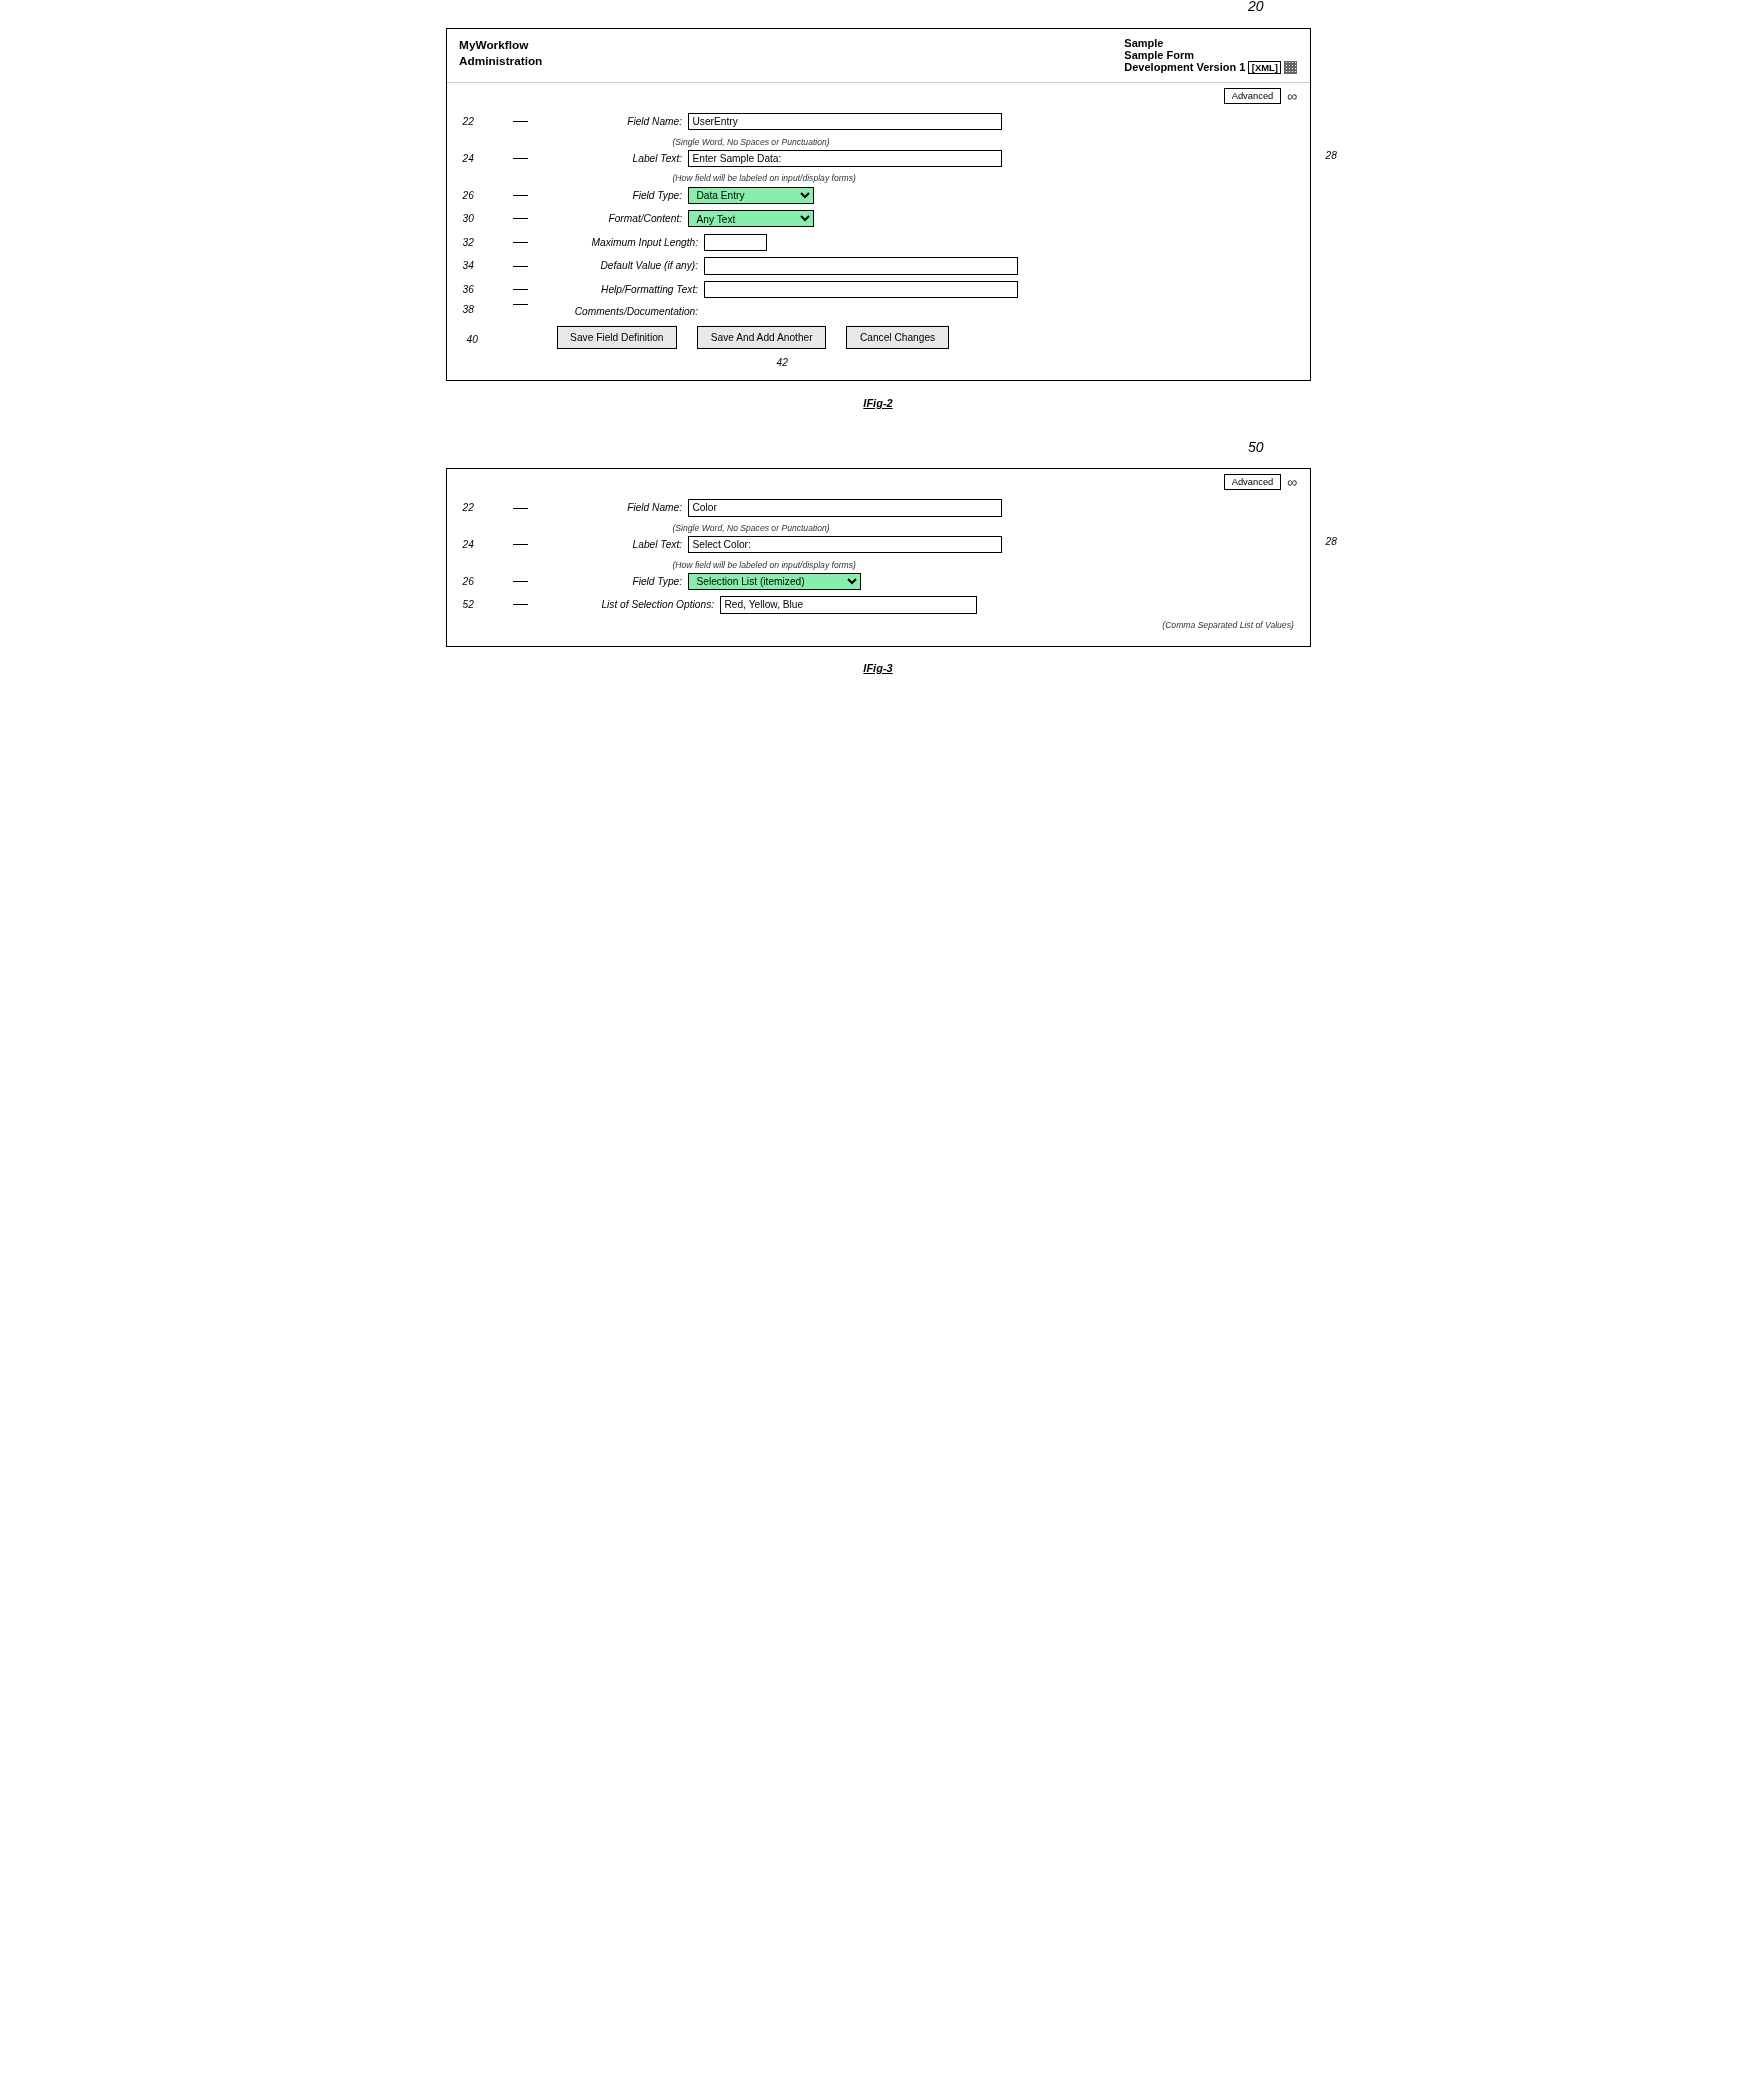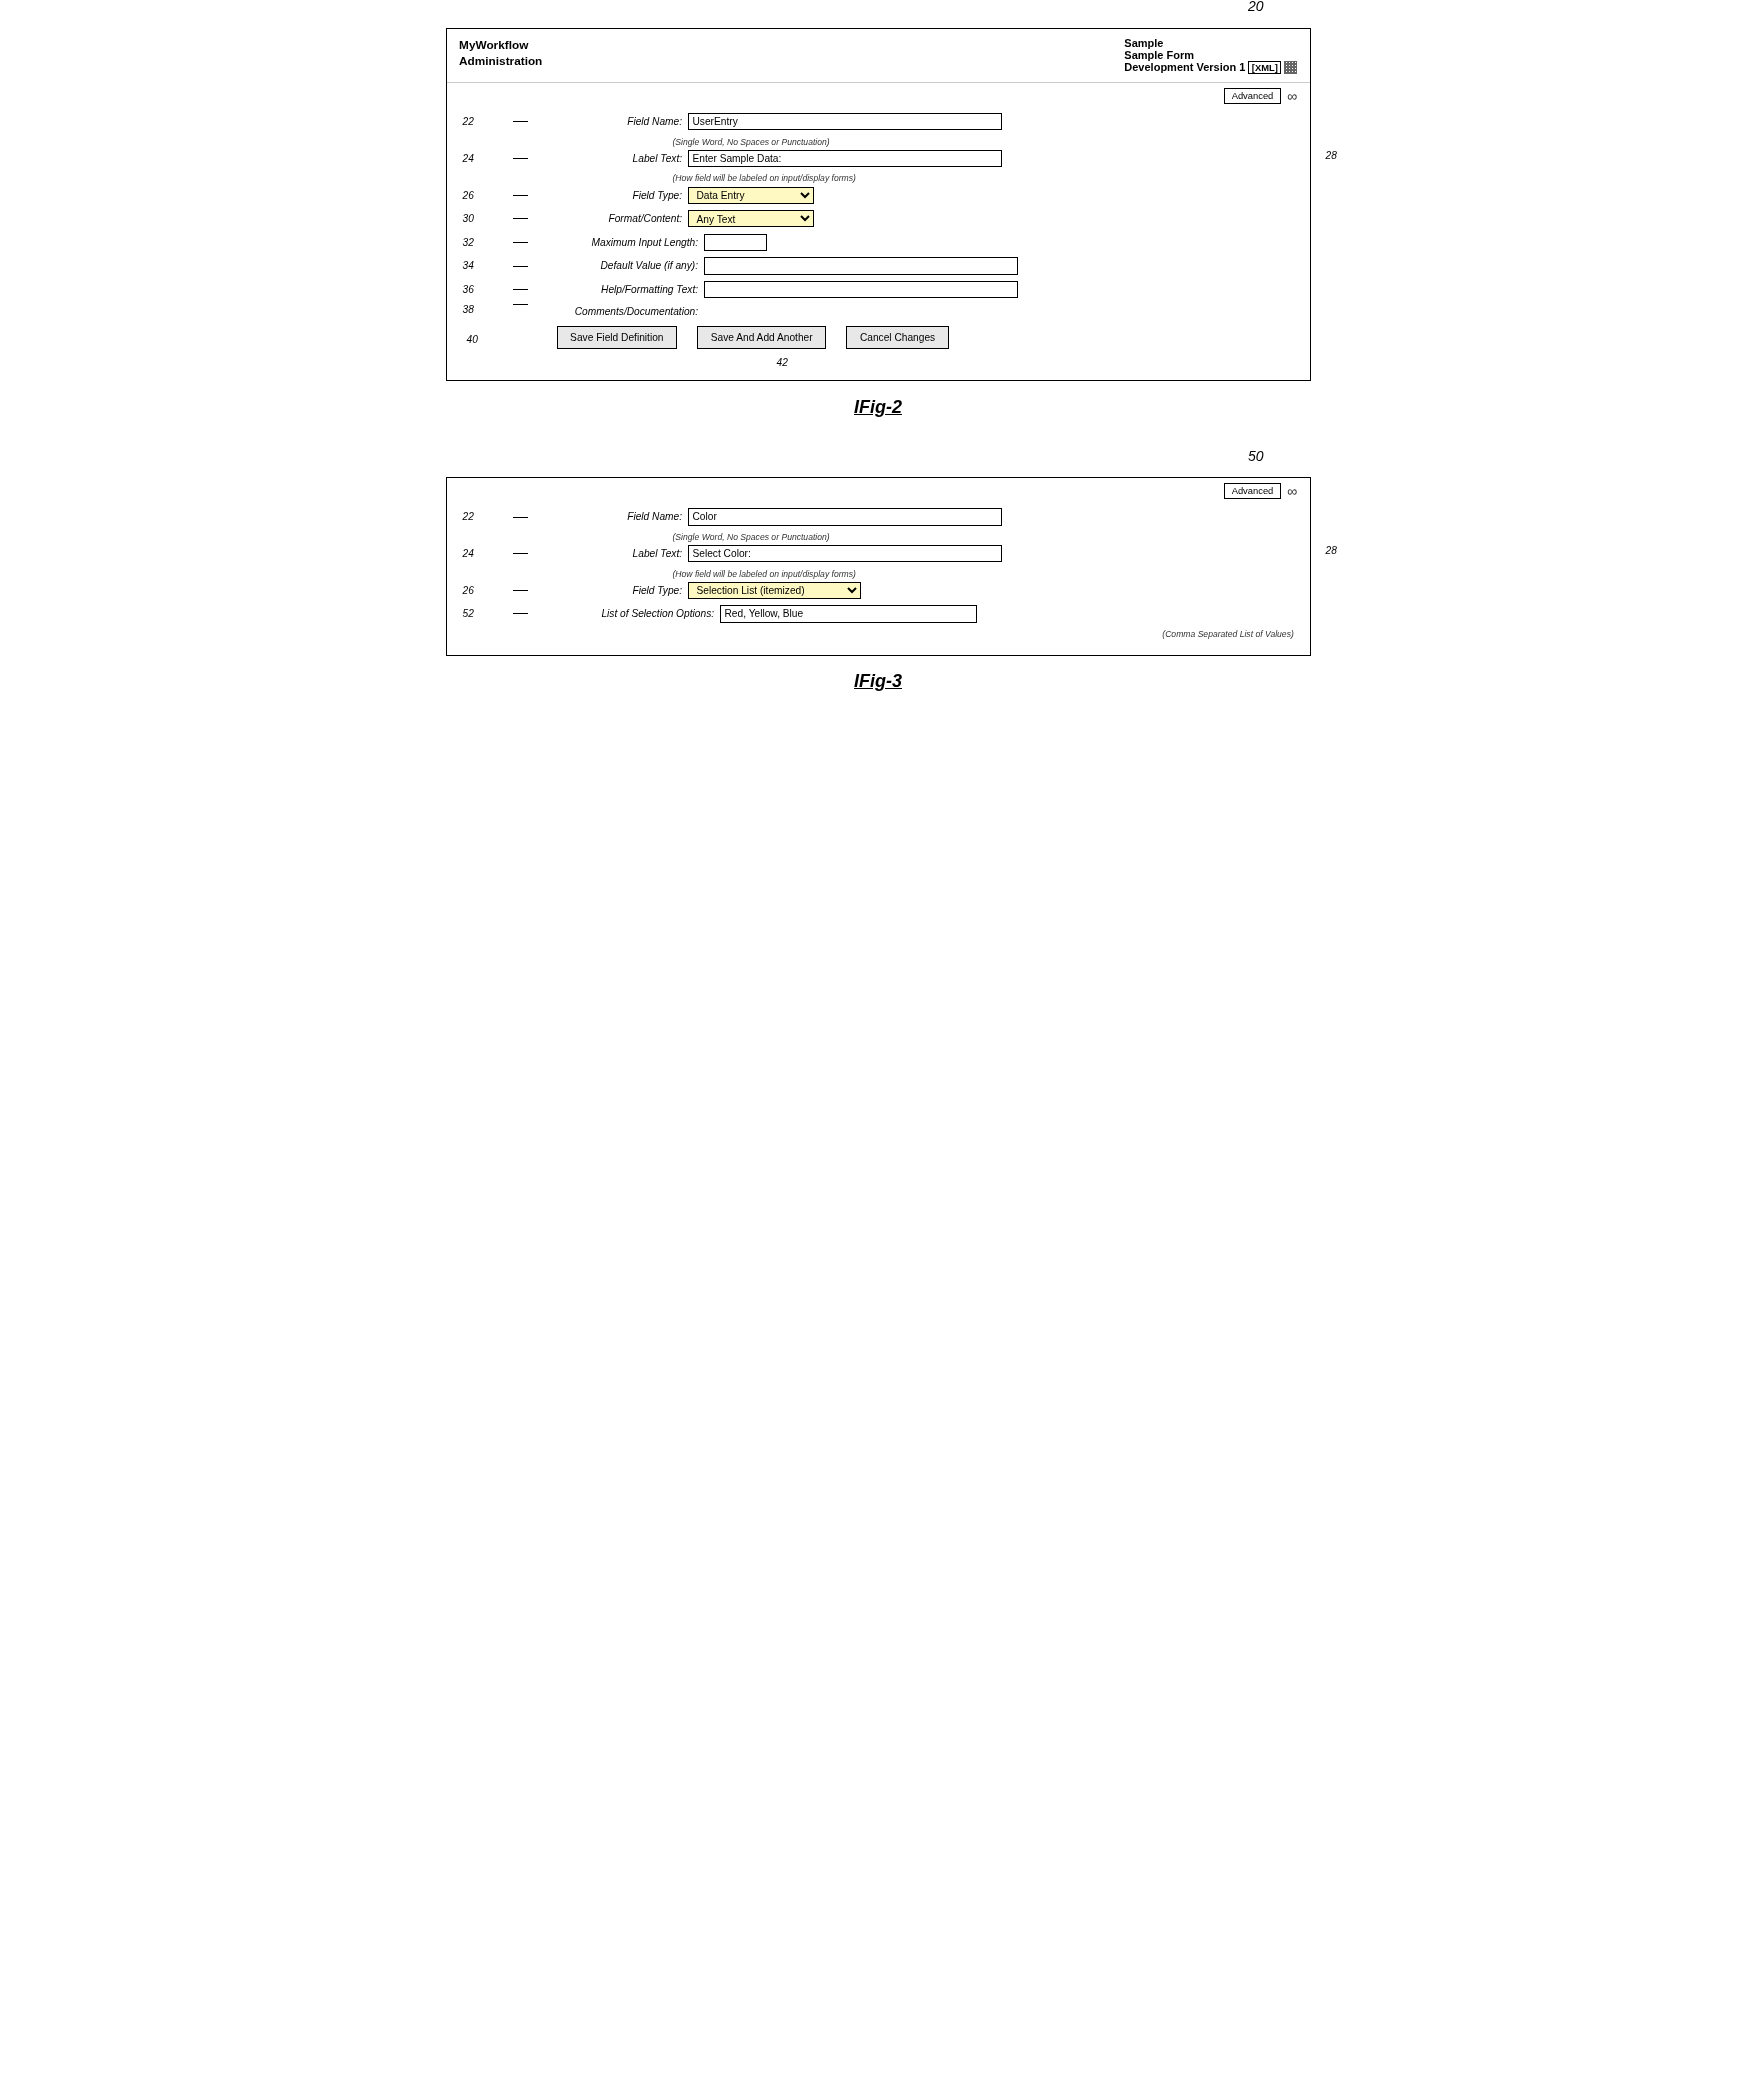--- a/index.html
+++ b/index.html
@@ -92,21 +92,21 @@
       font-style: italic;
       color: #333;
       margin-left: 163px;
       margin-bottom: 3.1px;
     }
 
     .form-select {
       border: 0.8px solid #000;
       padding: 1.6px 3.1px;
       font-size: 10.2px;
-      background: #fef9c3;
+      background: #86efac;
       height: 17.3px;
       width: 126px;
     }
 
     .textarea-container {
       position: relative;
       display: inline-block;
     }
 
     .form-textarea {
@@ -194,21 +194,21 @@
     .annot-right {
       font-style: italic;
       font-size: 10.2px;
       position: absolute;
       right: -39px;
     }
 
     
     .figure-label {
       text-align: center;
-      font-size: 18px;
+      font-size: 11px;
       font-style: italic;
       font-weight: bold;
       margin: 12.6px 0 31px 0;
       text-decoration: underline;
     }
 
     .section-wrapper {
       position: relative;
       margin-bottom: 47px;
     }

